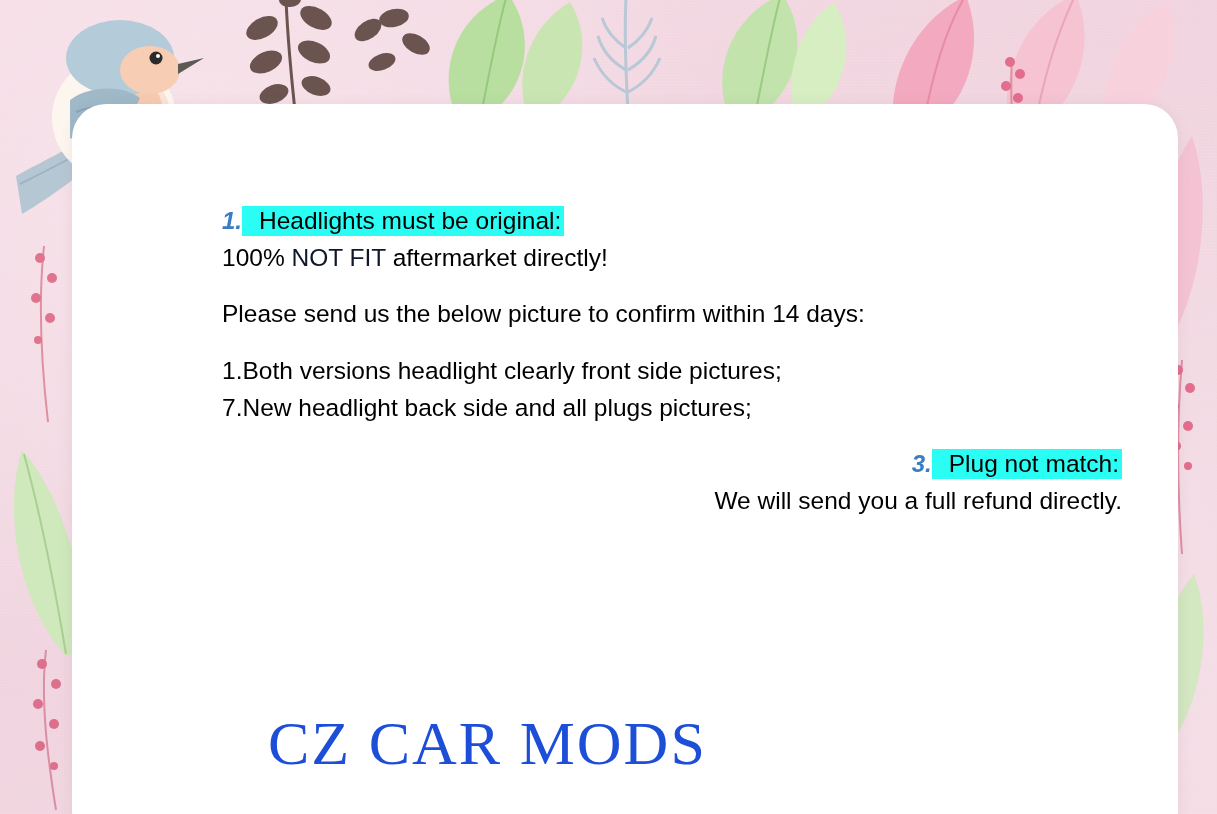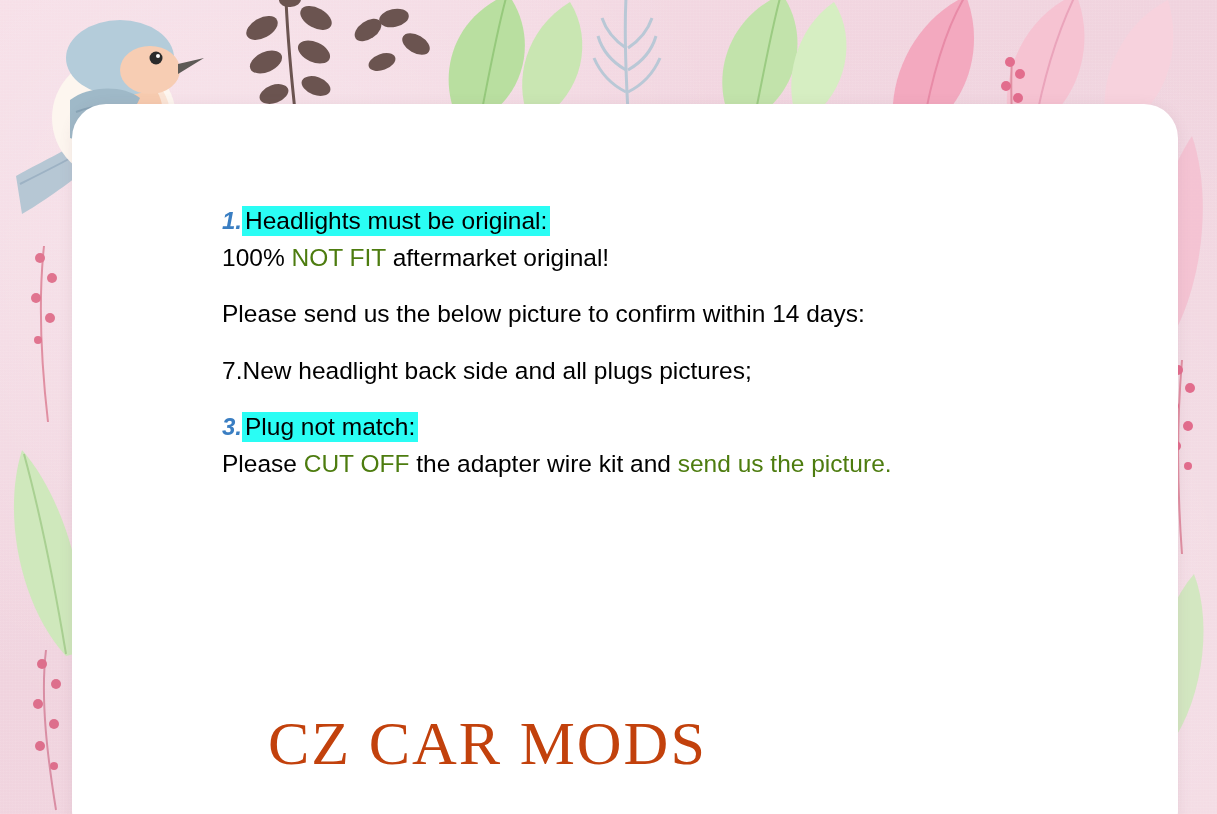--- a/index.html
+++ b/index.html
@@ -59,61 +59,61 @@
     top: 100px;
     width: 900px;
     color: #000000;
     font-size: 24.5px;
     line-height: 1.38;
   }
 
   .item {
     margin-bottom: 22px;
   }
-  .item:last-of-type { margin-bottom: 16px; }
+  .item:last-of-type { margin-bottom: 16px; text-align: right; }
 
   .item-head {
     white-space: nowrap;
     margin-bottom: 3px;
   }
 
   .num {
     color: #3a7ec2;
     font-weight: bold;
     font-style: italic;
     font-size: 24px;
     letter-spacing: 0px;
   }
 
   .hl {
     background: #2afdf4;
-    padding: 1px 3px 2px 3px;
+    padding: 1px 3px 2px 17px;
   }
 
   .line {
     margin: 0;
     padding: 0;
     white-space: nowrap;
   }
 
-  .red { color: #4d7c0f; }
+  .red { color: #0f172a; }
 
   .sub-list {
     margin-top: 24px;
   }
   .sub-list .line { margin-bottom: 3px; }
 
   #watermark {
     position: absolute;
     left: 196px;
     top: 604px;
     font-family: "Liberation Serif", serif;
     font-size: 62px;
     letter-spacing: 2px;
-    color: #c2410c;
+    color: #1d4ed8;
     white-space: nowrap;
   }
 </style>
 </head>
 <body>
 
 <div id="page">
 
   <div id="texture"></div>
 
@@ -275,40 +275,39 @@
 
   <div id="card">
 
     <div id="content">
 
       <div class="item">
         <div class="item-head">
           <span class="num">1.</span><span class="hl">Headlights must be original:</span>
         </div>
         <div class="line">
-          <span>100% </span><span class="red">NOT FIT</span><span> aftermarket original!</span>
+          <span>100% </span><span class="red">NOT FIT</span><span> aftermarket directly!</span>
         </div>
       </div>
 
       <div class="item">
         <div class="line">
           <span>Please send us the below picture to confirm within 14 days:</span>
         </div>
         <div class="sub-list">
+          <div class="line">1.Both versions headlight clearly front side pictures;</div>
           <div class="line">7.New headlight back side and all plugs pictures;</div>
         </div>
       </div>
 
       <div class="item">
         <div class="item-head">
           <span class="num">3.</span><span class="hl">Plug not match:</span>
         </div>
-        <div class="line">
-          <span>Please </span><span class="red">CUT OFF</span><span> the adapter wire kit and </span><span class="red">send us the picture.</span>
-        </div>
+        <div class="line">We will send you a full refund directly.</div>
       </div>
 
     </div>
 
     <div id="watermark">CZ CAR MODS</div>
 
   </div>
 
 </div>
 

